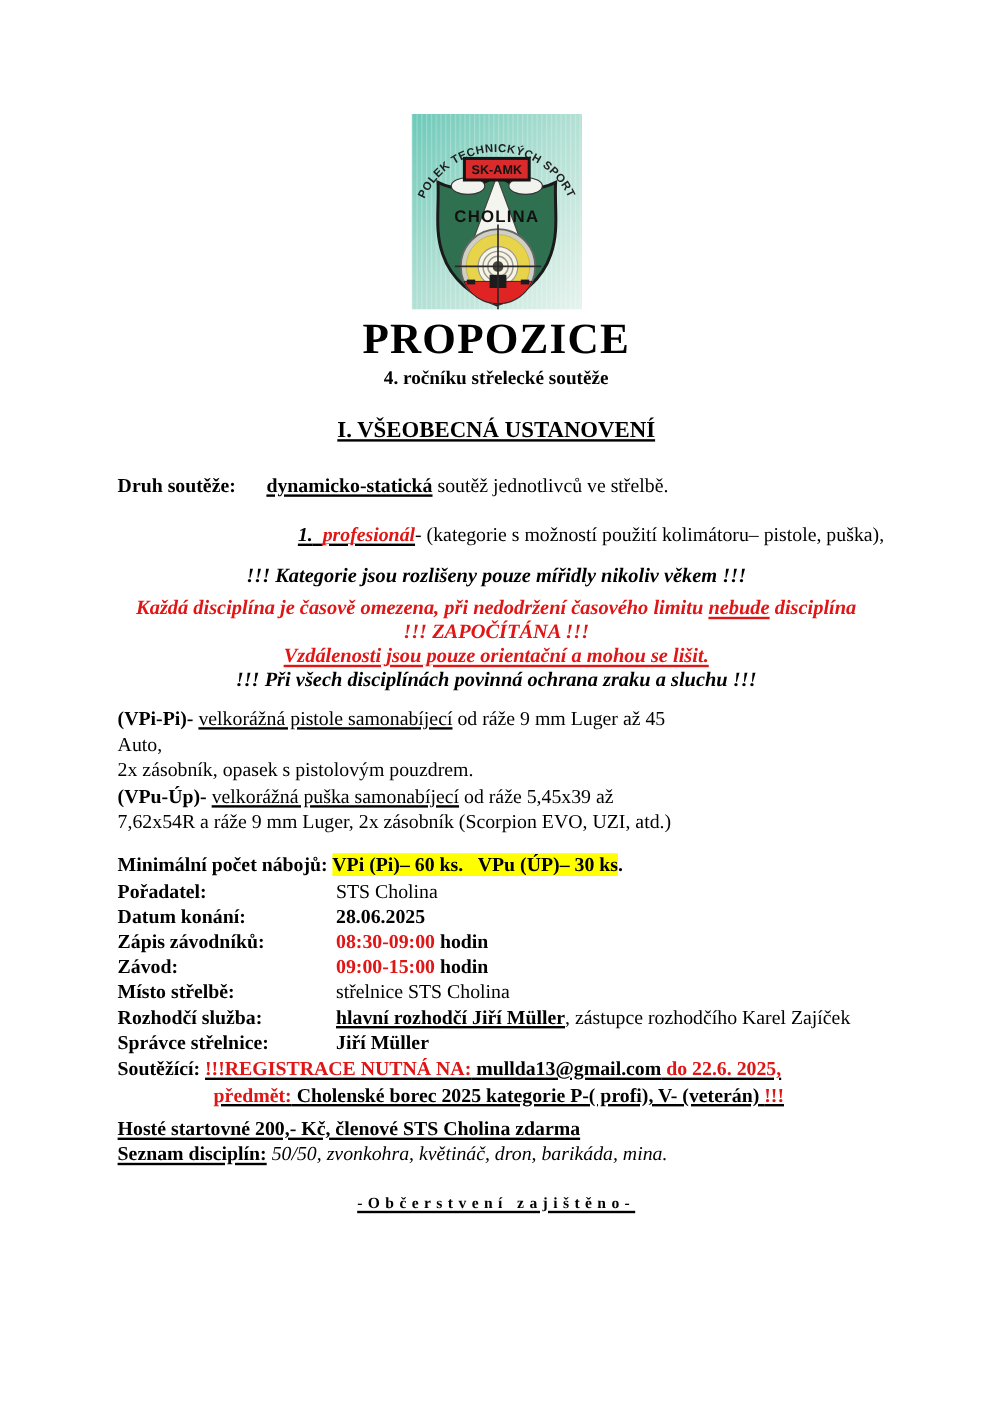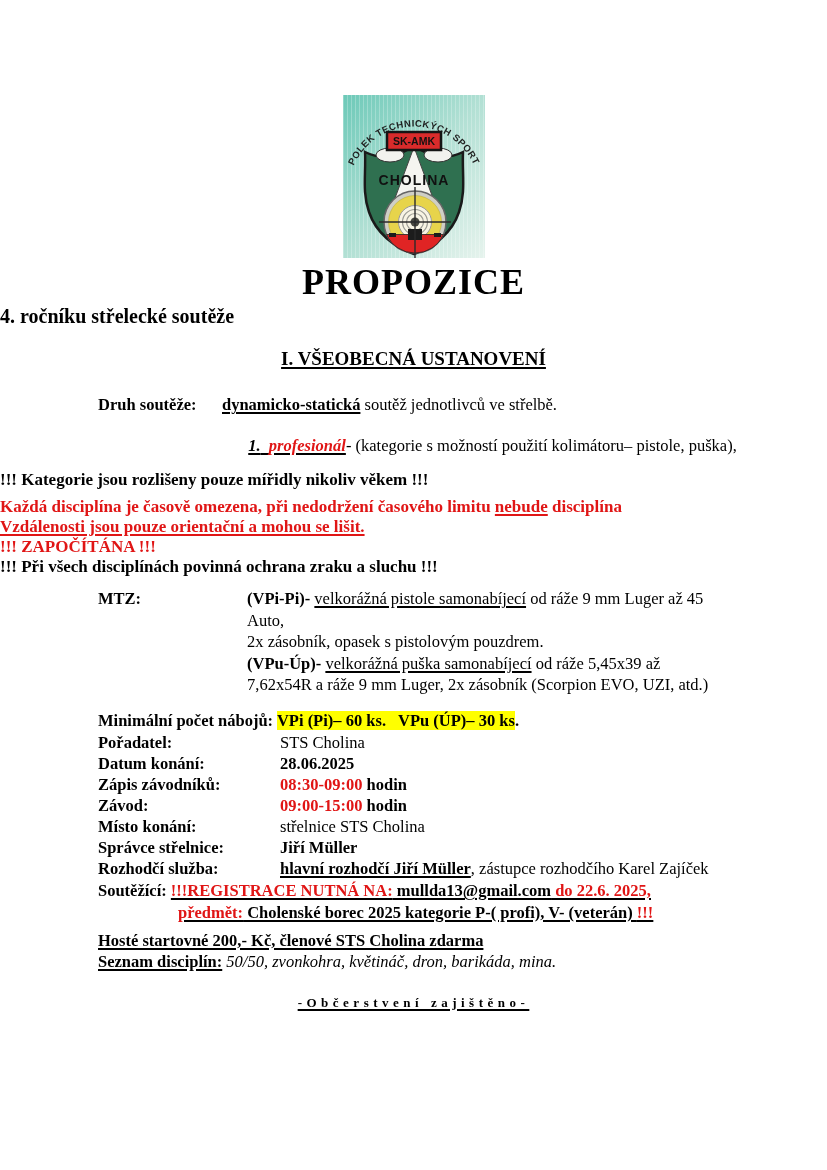--- a/index.html
+++ b/index.html
@@ -13,31 +13,31 @@
     color:#000;
     font-size:16.5px;
     overflow:hidden;
   }
   [data-bind]{white-space:pre-wrap;}
   .b{font-weight:bold;}
   .i{font-style:italic;}
   .u{text-decoration:underline;text-decoration-thickness:1.5px;text-underline-offset:2px;}
   .red{color:var(--red);}
   .hl{background:var(--highlight);}
-  .center{text-align:left;}
+  .center{text-align:center;font-style:italic;}
   .indent{padding-left:98px;padding-right:64px;}
 
   .logo{width:142px;height:163px;margin:0 auto;}
   .logo svg{display:block;}
   .arc-text{font-family:"Liberation Sans","DejaVu Sans",sans-serif;font-weight:bold;fill:#1f1f1f;letter-spacing:0.5px;}
   .badge-text,.cholina-text{font-family:"Liberation Sans","DejaVu Sans",sans-serif;fill:#111;}
   .shield{fill:var(--logo-green);stroke:#1a1a1a;}
 
   .title{margin:6px 0 0 0;font-size:36px;line-height:1.04;font-weight:bold;text-align:center;letter-spacing:1px;}
-  .sub{font-size:20px;line-height:26px;font-weight:bold;text-align:left;}
+  .sub{font-size:16px;line-height:26px;font-weight:bold;text-align:center;}
   .sub1{margin-top:2px;}
   .sec-head{margin-top:18px;font-size:19px;line-height:24px;font-weight:bold;text-align:center;}
 
   .druh-row{margin-top:23px;line-height:22px;}
   .lbl{display:inline-block;font-weight:bold;vertical-align:top;}
   .w124{min-width:124px;}
   .w149{flex:0 0 149px;font-weight:bold;}
   .w182{min-width:182px;}
   .list{margin-top:19px;line-height:21px;}
   .list .li{margin-left:124px;text-align:center;}
@@ -109,46 +109,45 @@
 
   <div class="druh-row indent"><span class="lbl w124" data-bind="druh.label">Druh soutěže:</span><span><span class="b u" data-bind="druh.value_u">dynamicko-statická</span><span data-bind="druh.value_rest"> soutěž jednotlivců ve střelbě.</span></span></div>
 
   <div class="list indent">
     <div class="li"><span class="item-head"><span data-bind="druh.item1_num">1.</span>&nbsp;&nbsp;<span class="red" data-bind="druh.item1_name">profesionál</span></span><span data-bind="druh.item1_rest">- (kategorie s možností použití kolimátoru– pistole, puška),</span></div>
   </div>
 
   <div class="warn1 center" data-bind="warnings.line1">!!! Kategorie jsou rozlišeny pouze mířidly nikoliv věkem !!!</div>
   <div class="warnblock center">
     <div class="red"><span data-bind="warnings.line2_pre">Každá disciplína je časově omezena, při nedodržení časového limitu </span><span class="u" data-bind="warnings.line2_u">nebude</span><span data-bind="warnings.line2_post"> disciplína</span></div>
+    <div class="red" data-bind="warnings.line3">!!! ZAPOČÍTÁNA !!!</div>
     <div class="red u" data-bind="warnings.line4">Vzdálenosti jsou pouze orientační a mohou se lišit.</div>
-    <div class="red" data-bind="warnings.line3">!!! ZAPOČÍTÁNA !!!</div>
     <div data-bind="warnings.line5">!!! Při všech disciplínách povinná ochrana zraku a sluchu !!!</div>
   </div>
 
   <div class="mtz indent">
-    <span class="w149" data-bind="mtz.label">MTZ:</span>
     <div>
       <div><span class="b" data-bind="mtz.l1_bold">(VPi-Pi)- </span><span class="u" data-bind="mtz.l1_u">velkorážná pistole samonabíjecí</span><span data-bind="mtz.l1_rest"> od ráže 9 mm Luger až 45</span></div>
       <div data-bind="mtz.l2">Auto,</div>
       <div data-bind="mtz.l3">2x zásobník, opasek s pistolovým pouzdrem.</div>
       <div><span class="b" data-bind="mtz.l4_bold">(VPu-Úp)- </span><span class="u" data-bind="mtz.l4_u">velkorážná puška samonabíjecí</span><span data-bind="mtz.l4_rest"> od ráže 5,45x39 až</span></div>
       <div data-bind="mtz.l5">7,62x54R a ráže 9 mm Luger, 2x zásobník (Scorpion EVO, UZI, atd.)</div>
     </div>
   </div>
 
   <div class="minrow indent"><span data-bind="min.label">Minimální počet nábojů: </span><span class="hl" data-bind="min.highlight">VPi (Pi)– 60 ks.   VPu (ÚP)– 30 ks</span><span data-bind="min.tail">.</span></div>
 
   <div class="inforows indent">
     <div class="inforow"><span class="lbl w182" data-bind="info.rows.0.label">Pořadatel:</span><span data-bind="info.rows.0.value">STS Cholina</span></div>
     <div class="inforow"><span class="lbl w182" data-bind="info.rows.1.label">Datum konání:</span><span class="b" data-bind="info.rows.1.value">28.06.2025</span></div>
     <div class="inforow"><span class="lbl w182" data-bind="info.rows.2.label">Zápis závodníků:</span><span class="b red" data-bind="info.rows.2.time">08:30-09:00</span><span class="b" data-bind="info.rows.2.rest"> hodin</span></div>
     <div class="inforow"><span class="lbl w182" data-bind="info.rows.3.label">Závod:</span><span class="b red" data-bind="info.rows.3.time">09:00-15:00</span><span class="b" data-bind="info.rows.3.rest"> hodin</span></div>
-    <div class="inforow"><span class="lbl w182" data-bind="info.rows.4.label">Místo konání:</span><span data-bind="info.rows.4.value">střelnice STS Cholina</span></div>
+    <div class="inforow"><span class="lbl w182" data-bind="info.rows.4.label">Místo střelbě:</span><span data-bind="info.rows.4.value">střelnice STS Cholina</span></div>
+    <div class="inforow"><span class="lbl w182" data-bind="info.rows.6.label">Rozhodčí služba:</span><span class="b u" data-bind="info.rows.6.value_u">hlavní rozhodčí Jiří Müller</span><span data-bind="info.rows.6.rest">, zástupce rozhodčího Karel Zajíček</span></div>
     <div class="inforow"><span class="lbl w182" data-bind="info.rows.5.label">Správce střelnice:</span><span class="b" data-bind="info.rows.5.value">Jiří Müller</span></div>
-    <div class="inforow"><span class="lbl w182" data-bind="info.rows.6.label">Rozhodčí služba:</span><span class="b u" data-bind="info.rows.6.value_u">hlavní rozhodčí Jiří Müller</span><span data-bind="info.rows.6.rest">, zástupce rozhodčího Karel Zajíček</span></div>
   </div>
 
   <div class="sout indent">
     <div><span class="b" data-bind="soutezici.label">Soutěžící: </span><span class="u b"><span class="red" data-bind="soutezici.reg">!!!REGISTRACE NUTNÁ NA:</span><span data-bind="soutezici.email"> mullda13@gmail.com</span><span class="red" data-bind="soutezici.date"> do 22.6. 2025,</span></span></div>
     <div class="l2"><span class="u b"><span class="red" data-bind="soutezici.predmet">předmět:</span><span data-bind="soutezici.line2_black"> Cholenské borec 2025 kategorie P-( profi), V- (veterán) </span><span class="red" data-bind="soutezici.line2_excl">!!!</span></span></div>
   </div>
 
   <div class="hoste indent"><span class="b u" data-bind="hoste.line">Hosté startovné 200,- Kč, členové STS Cholina zdarma</span></div>
   <div class="seznam indent"><span class="b u" data-bind="seznam.label">Seznam disciplín:</span><span class="i" data-bind="seznam.value"> 50/50, zvonkohra, květináč, dron, barikáda, mina.</span></div>
 

